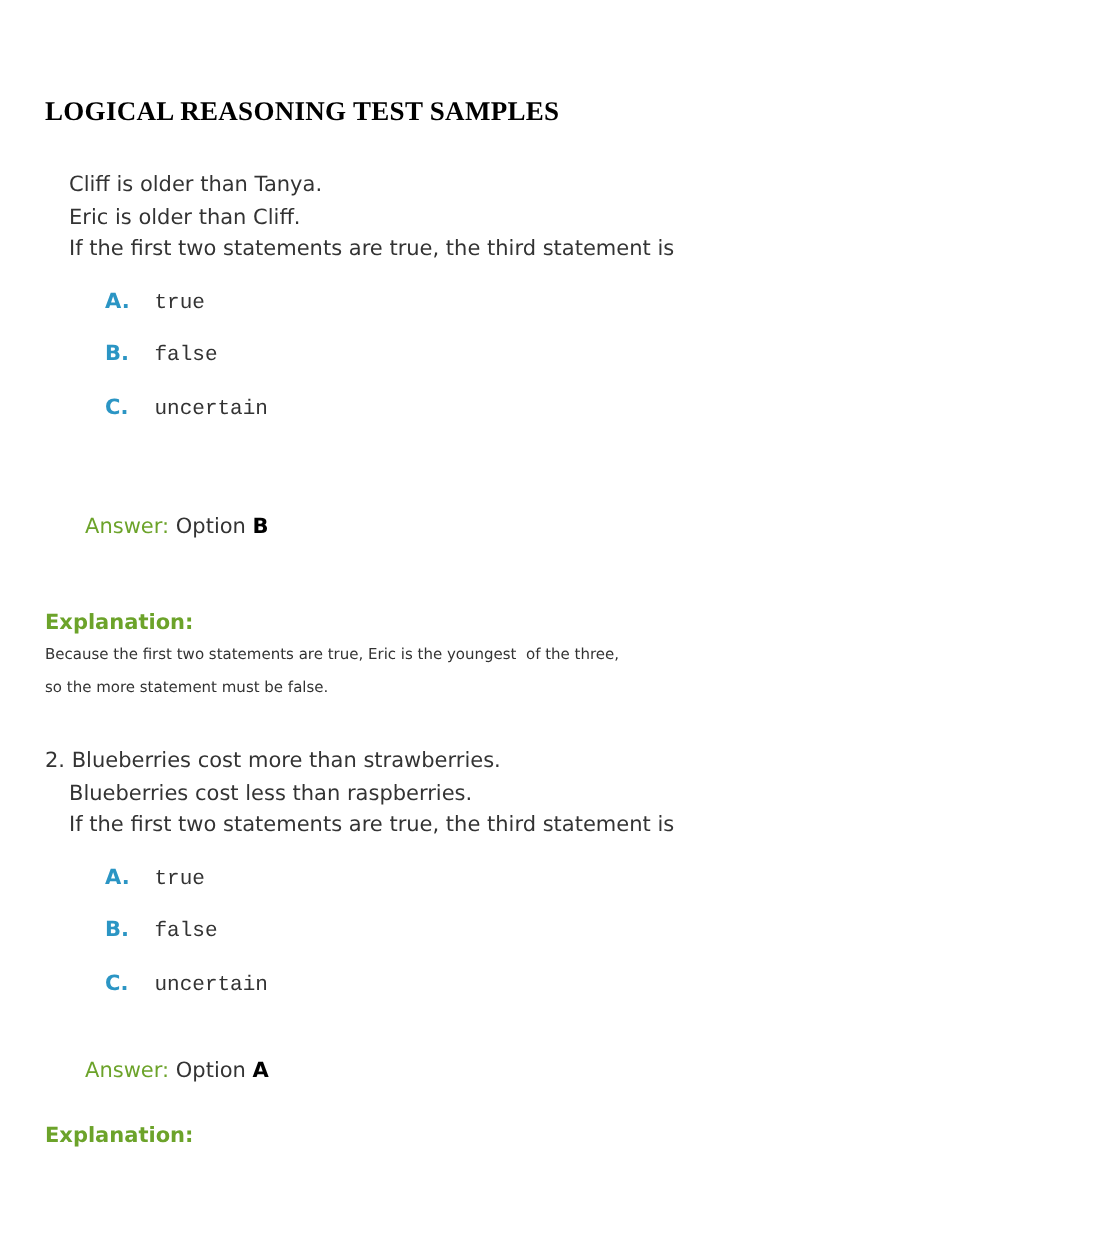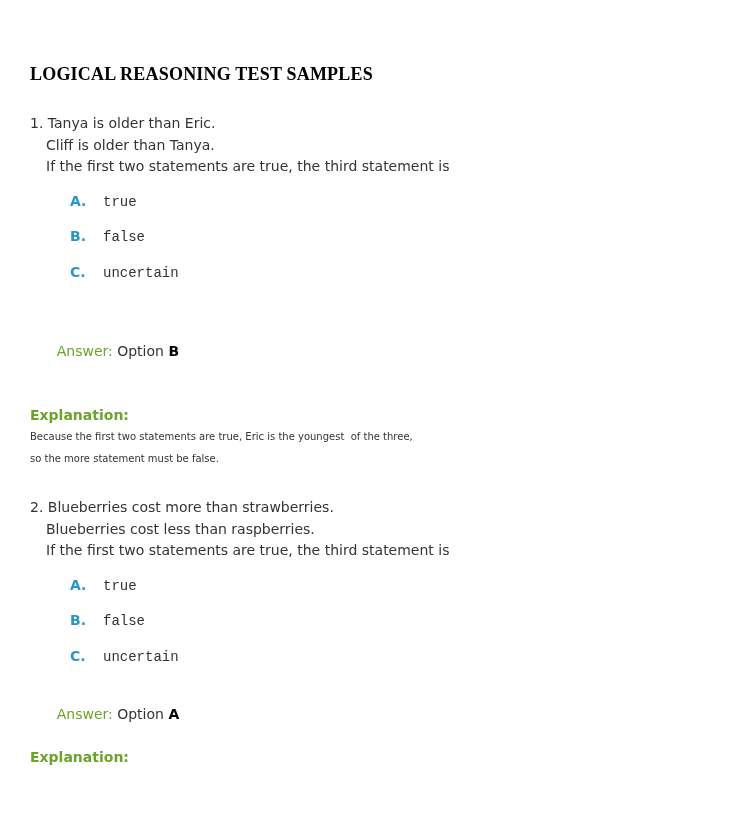--- a/index.html
+++ b/index.html
@@ -57,22 +57,22 @@
 </style>
 </head>
 <body>
 
 <div class="page">
 
   <div class="doc-title">LOGICAL REASONING TEST SAMPLES</div>
 
   <div class="section section-q1">
     <div class="question">
-      <div class="q-line first">1. Tanya is older than Eric.</div>
       <div class="q-line">Cliff is older than Tanya.</div>
+      <div class="q-line">Eric is older than Cliff.</div>
       <div class="q-line">If the first two statements are true, the third statement is</div>
     </div>
 
     <div class="options">
       <div class="option-row">
         <span class="option-letter">A.</span><span class="option-text">true</span>
       </div>
       <div class="option-row">
         <span class="option-letter">B.</span><span class="option-text">false</span>
       </div>

